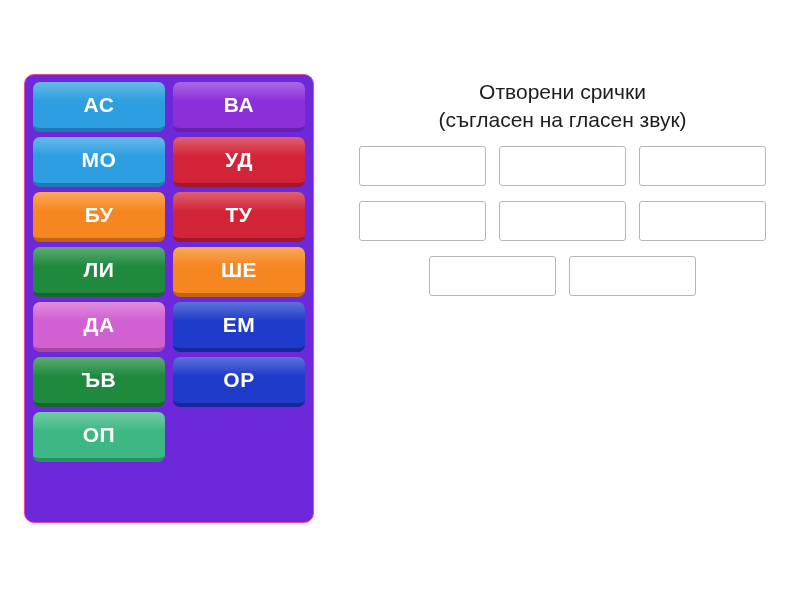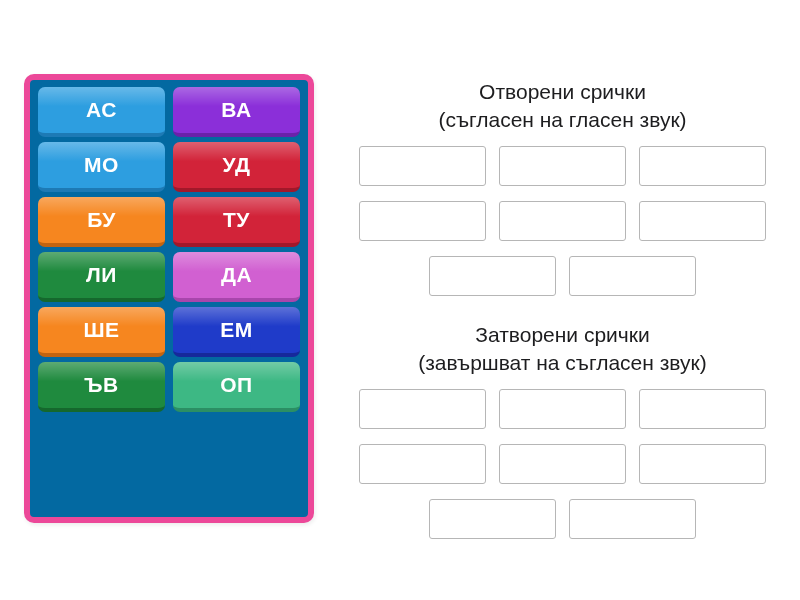--- a/index.html
+++ b/index.html
@@ -17,22 +17,22 @@
   }
 
   
   .tile-panel {
     position: absolute;
     left: 24px;
     top: 74px;
     width: 290px;
     height: 449px;
     box-sizing: border-box;
-    background: #0369a1;
-    border: 6px solid #ec4899;
+    background: #6d28d9;
+    border: 1px solid #ec4899;
     border-radius: 10px;
     box-shadow: 1px 2px 4px rgba(0,0,0,0.08);
     padding: 7px 8px;
   }
   .tile-grid {
     display: grid;
     grid-template-columns: 1fr 1fr;
     column-gap: 8px;
     row-gap: 5px;
   }
@@ -108,31 +108,34 @@
         </div>
         <div class="tile" style="--c: #F6861F; --edge: #C26410;">
           <span>БУ</span>
         </div>
         <div class="tile" style="--c: #D22339; --edge: #A2182A;">
           <span>ТУ</span>
         </div>
         <div class="tile" style="--c: #1F8A3E; --edge: #15682D;">
           <span>ЛИ</span>
         </div>
+        <div class="tile" style="--c: #F6861F; --edge: #C26410;">
+          <span>ШЕ</span>
+        </div>
         <div class="tile" style="--c: #D160D1; --edge: #A846AC;">
           <span>ДА</span>
-        </div>
-        <div class="tile" style="--c: #F6861F; --edge: #C26410;">
-          <span>ШЕ</span>
         </div>
         <div class="tile" style="--c: #1F3BC9; --edge: #16299B;">
           <span>ЕМ</span>
         </div>
         <div class="tile" style="--c: #1F8A3E; --edge: #15682D;">
           <span>ЪВ</span>
+        </div>
+        <div class="tile" style="--c: #1F3BC9; --edge: #16299B;">
+          <span>ОР</span>
         </div>
         <div class="tile" style="--c: #3DB884; --edge: #2B8F64;">
           <span>ОП</span>
         </div>
       </div>
   </div>
 
   <section class="group group-open">
     <h2 class="group-title">
       <span>Отворени срички</span><br>
@@ -149,36 +152,14 @@
           <div class="slot"></div>
           <div class="slot"></div>
         </div>
         <div class="slot-row">
           <div class="slot"></div>
           <div class="slot"></div>
         </div>
       </div>
   </section>
 
-  <section class="group group-closed">
-    <h2 class="group-title">
-      <span>Затворени срички</span><br>
-      <span>(завършват на съгласен звук)</span>
-    </h2>
-    <div>
-        <div class="slot-row">
-          <div class="slot"></div>
-          <div class="slot"></div>
-          <div class="slot"></div>
-        </div>
-        <div class="slot-row">
-          <div class="slot"></div>
-          <div class="slot"></div>
-          <div class="slot"></div>
-        </div>
-        <div class="slot-row">
-          <div class="slot"></div>
-          <div class="slot"></div>
-        </div>
-      </div>
-  </section>
 
 </div>
 
 </body></html>

